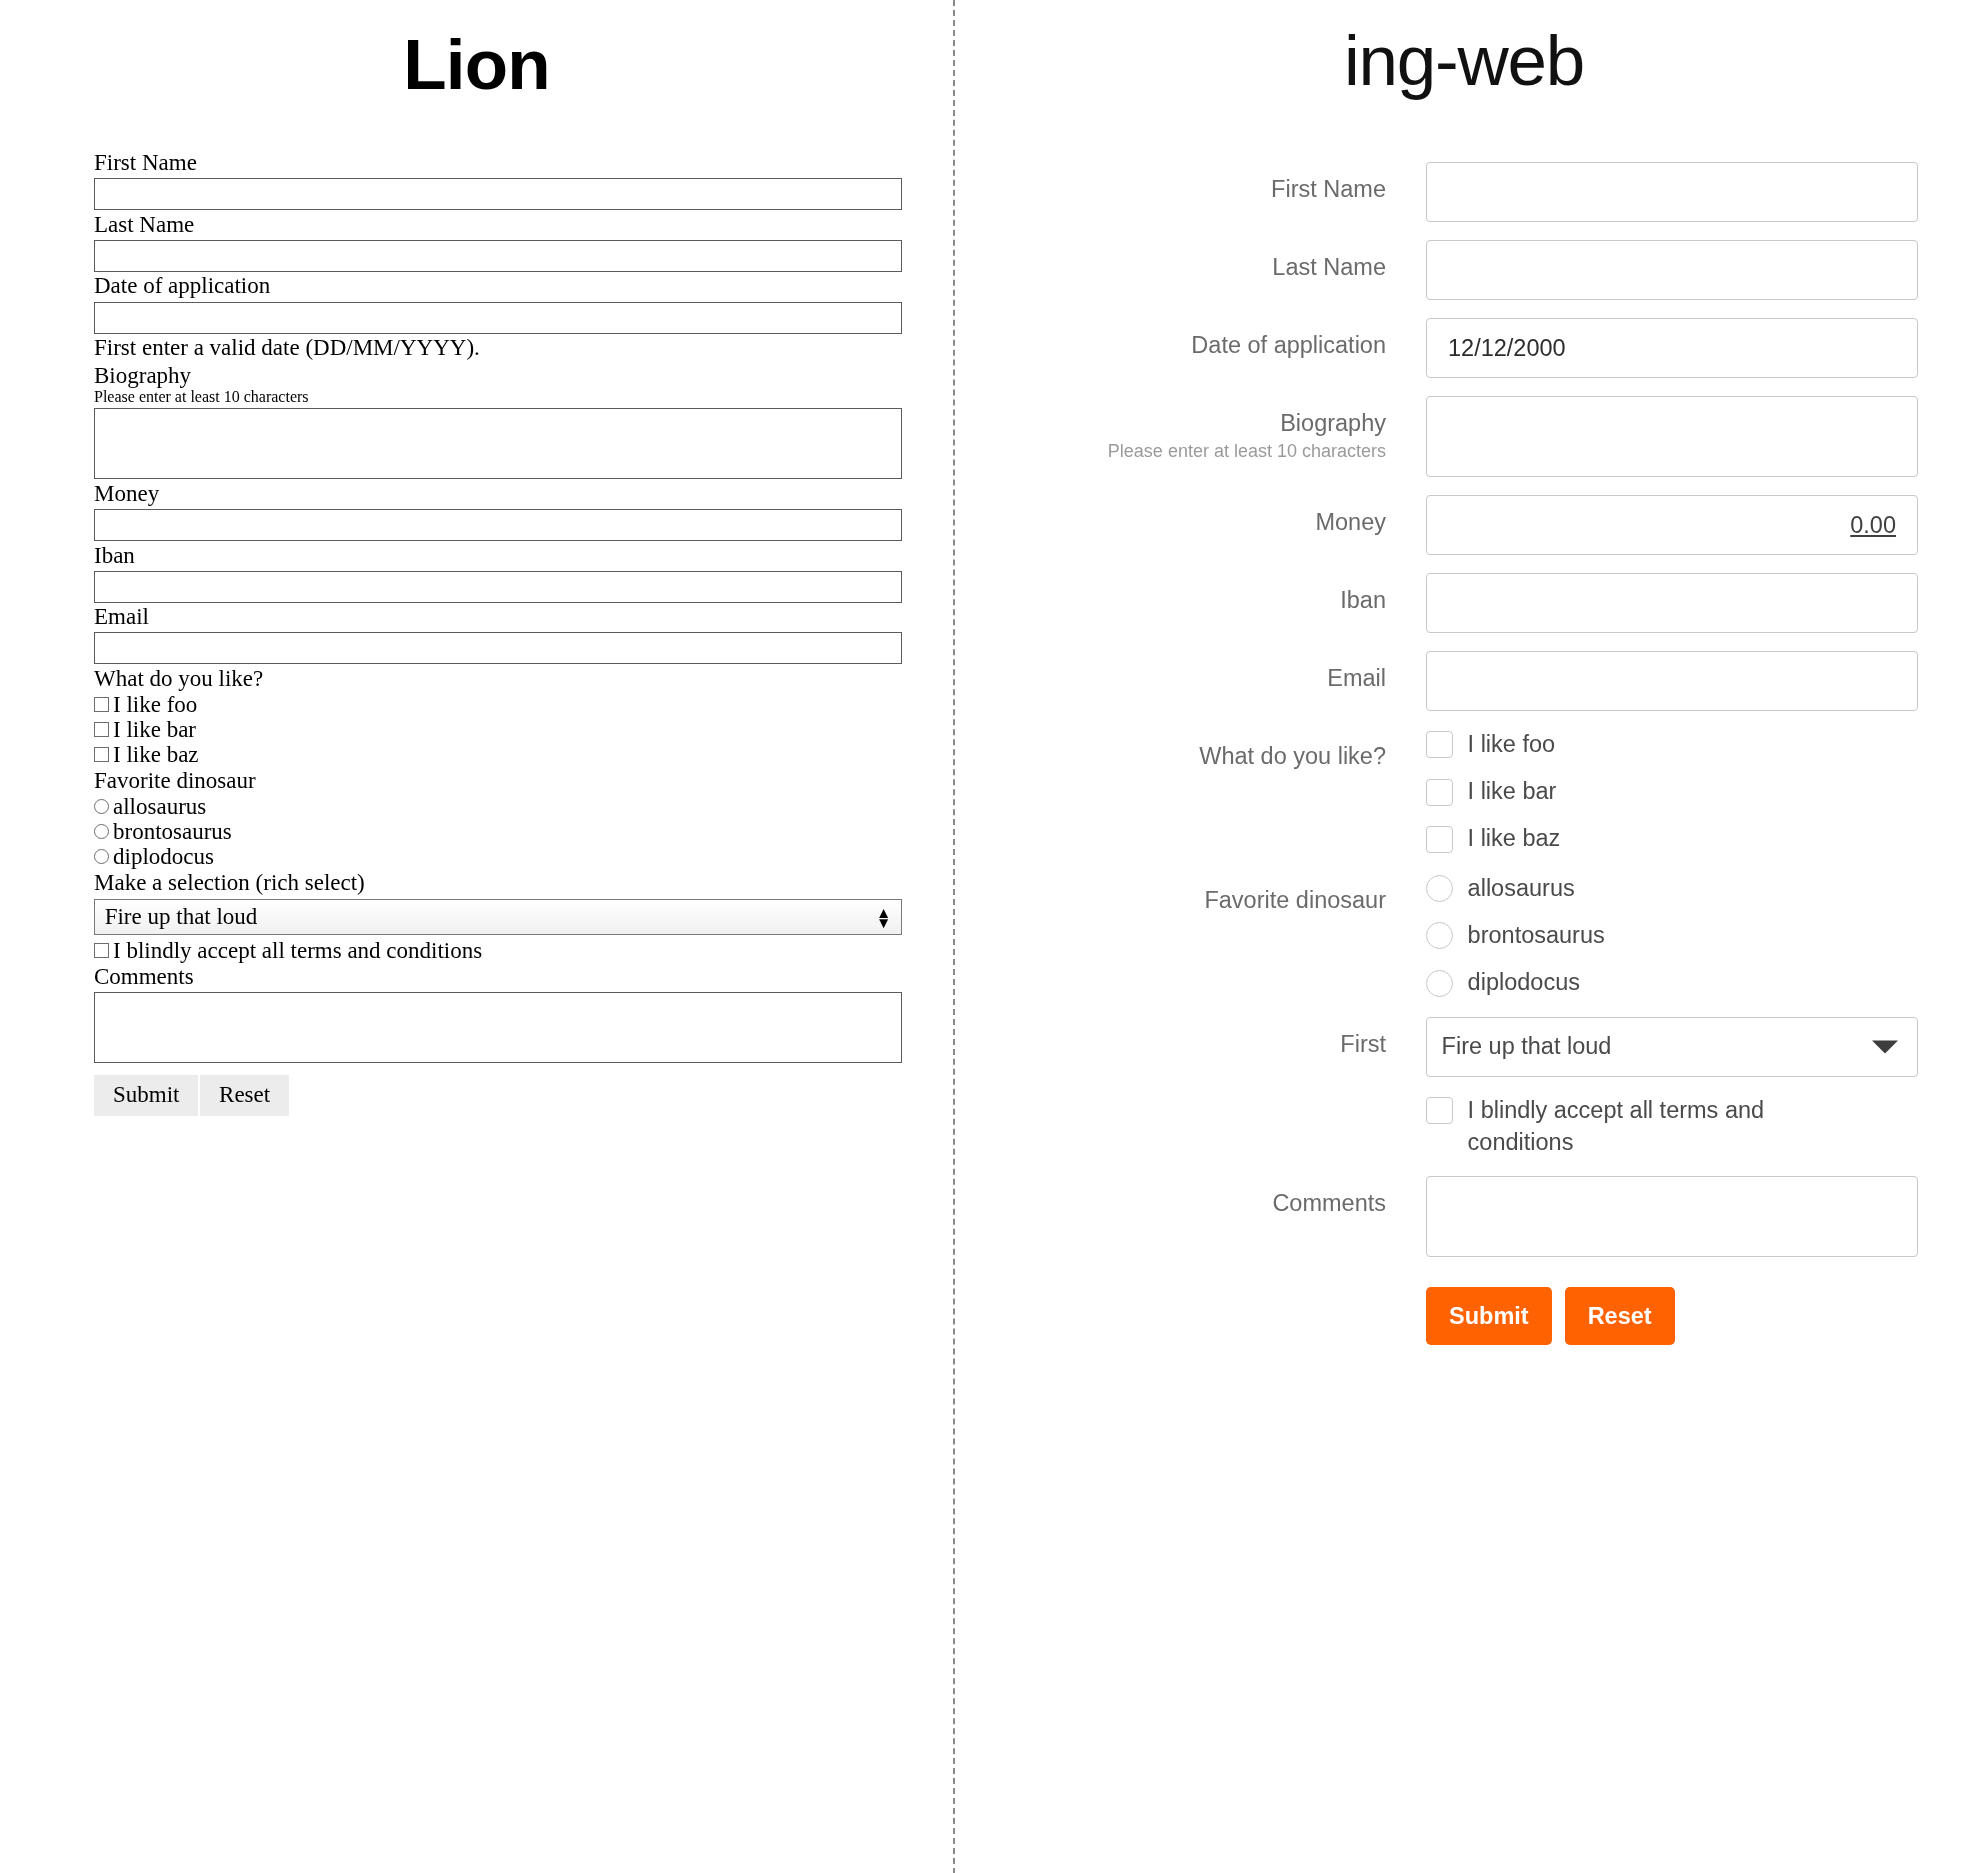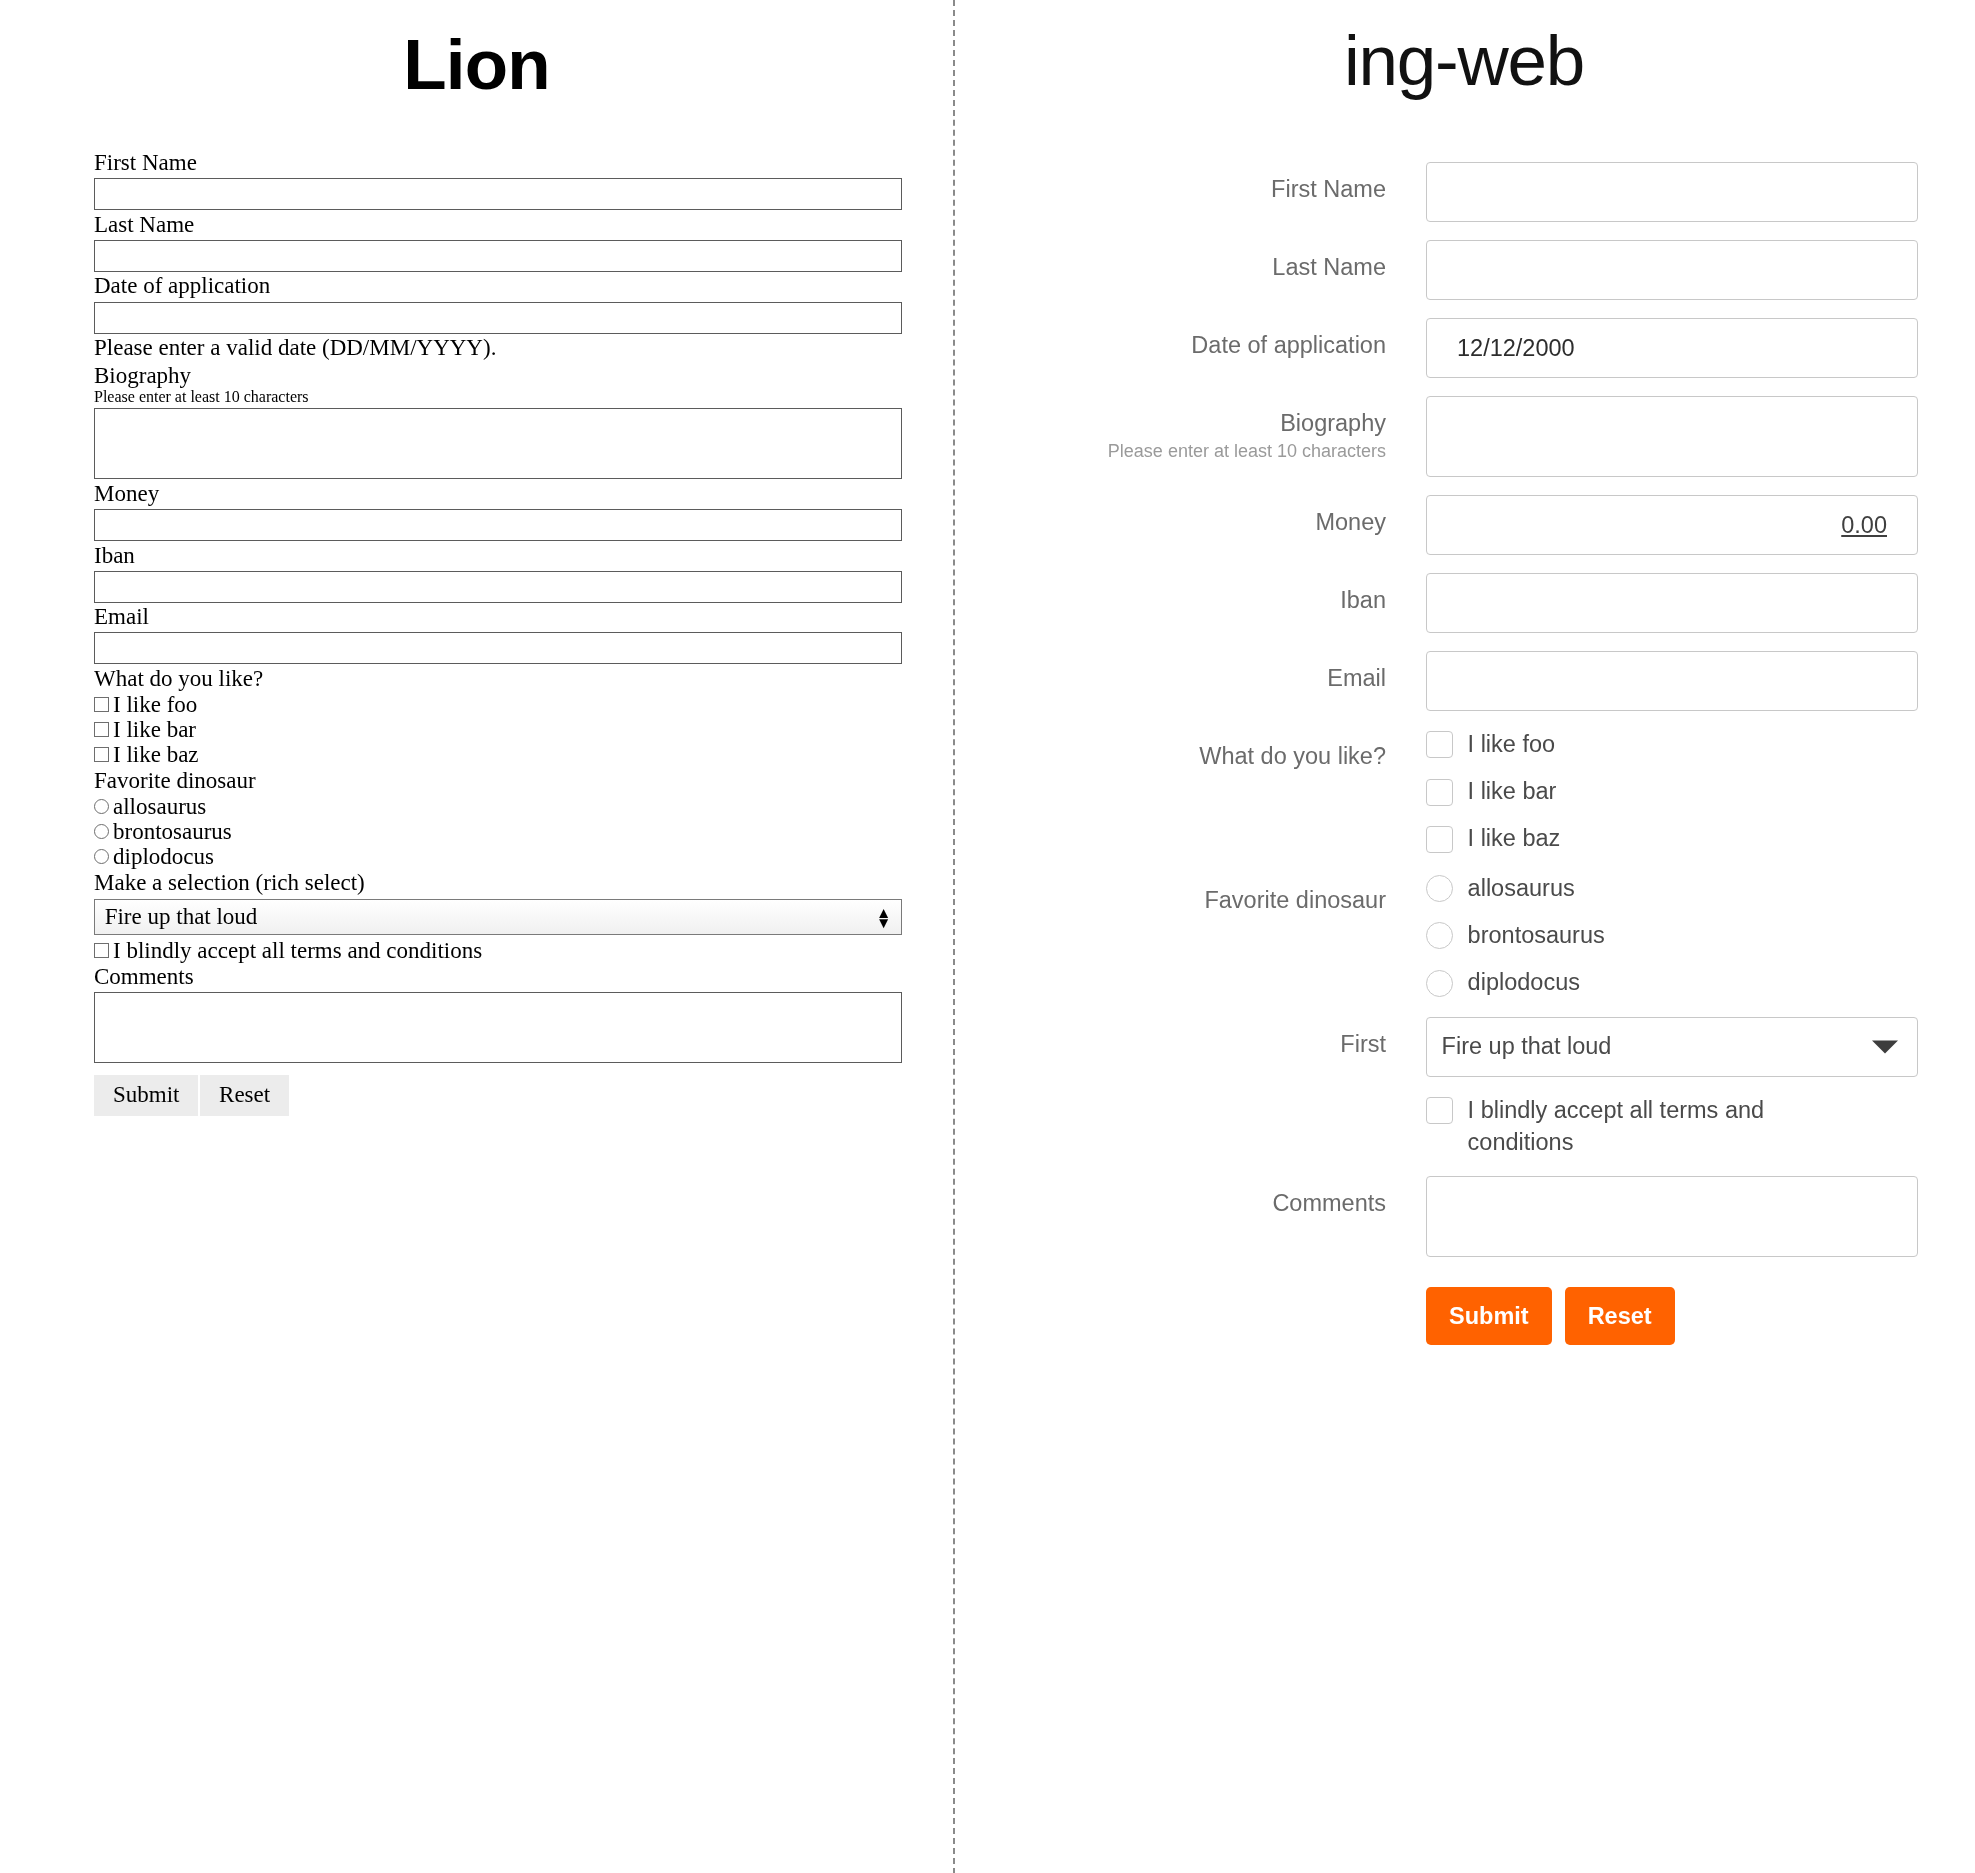--- a/index.html
+++ b/index.html
@@ -215,21 +215,21 @@
   .r-input {
     display: block;
     width: 492px;
     height: 60px;
     border: 1.2px solid #c8c8c8;
     border-radius: 4px;
     background: #fff;
     font-family: "Liberation Sans", sans-serif;
     font-size: 23.5px;
     color: #3f3f3f;
-    padding: 0 30px;
+    padding: 0 21px;
   }
   .r-input.filled { color: #2d2d2d; }
   .r-input.right-align { text-align: right; text-decoration: underline; }
   .r-textarea {
     display: block;
     width: 492px;
     height: 81px;
     border: 1.2px solid #c8c8c8;
     border-radius: 4px;
     background: #fff;
@@ -325,21 +325,21 @@
     <div class="left-form">
 
       <label class="l-label">First Name</label>
       <input class="l-input" type="text" value="" style="">
 
       <label class="l-label">Last Name</label>
       <input class="l-input" type="text" value="" style="">
 
       <label class="l-label">Date of application</label>
       <input class="l-input" type="text" value="" style="">
-      <span class="l-label">Please enter a valid date (DD/MM/YYYY).</span>
+      <span class="l-label">First enter a valid date (DD/MM/YYYY).</span>
 
       <label class="l-label">Biography</label>
       <span class="l-hint">Please enter at least 10 characters</span>
       <textarea class="l-textarea" style=""></textarea>
 
       <label class="l-label">Money</label>
       <input class="l-input" type="text" value="" style="">
 
       <label class="l-label">Iban</label>
       <input class="l-input" type="text" value="" style="">

